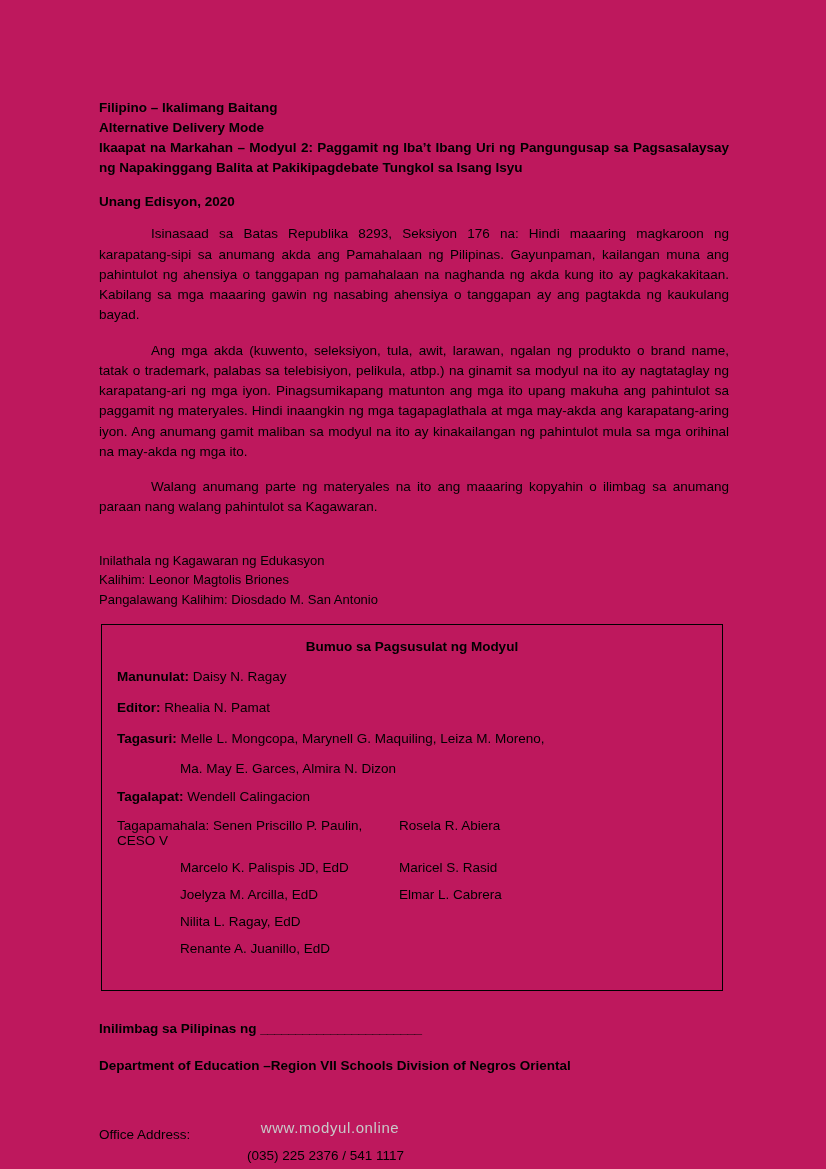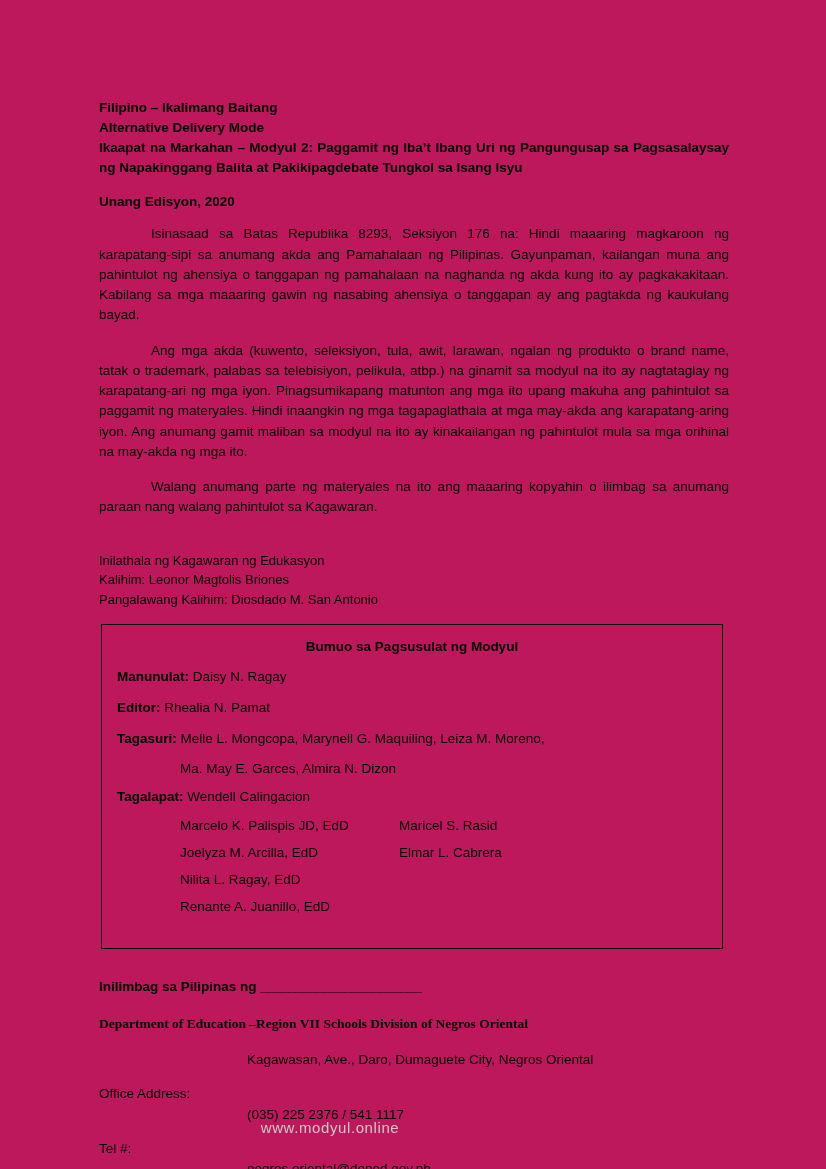--- a/index.html
+++ b/index.html
@@ -104,21 +104,20 @@
     font-weight: bold;
     margin-top: 30px;
   }
   .printline .rule {
     letter-spacing: -0.5px;
   }
   .dept {
     font-size: 13.5px;
     font-weight: bold;
     margin-top: 22px;
-    font-family: Liberation Serif, serif;
   }
   .addr {
     margin-top: 18px;
     font-size: 13.5px;
     line-height: 1.52;
   }
   .addr-row {
     display: flex;
   }
   .addr-row .lbl {
@@ -182,20 +181,27 @@
       <div class="credit-cont">Ma. May E. Garces, Almira N. Dizon</div>
 
       <div class="credit-row">
         <span class="role">Tagalapat:</span>
         <span>Wendell Calingacion</span>
       </div>
 
       <div class="mgmt-wrap">
         <div class="mgmt-line">
           <div class="left">
+            <span class="role">Tagapamahala:</span>
+            <span>Senen Priscillo P. Paulin, CESO V</span>
+          </div>
+          <div class="right">Rosela R. Abiera</div>
+        </div>
+        <div class="mgmt-line">
+          <div class="left">
             <span class="indent">Marcelo K. Palispis JD, EdD</span>
           </div>
           <div class="right">Maricel S. Rasid</div>
         </div>
         <div class="mgmt-line">
           <div class="left">
             <span class="indent">Joelyza M. Arcilla, EdD</span>
           </div>
           <div class="right">Elmar L. Cabrera</div>
         </div>
@@ -217,21 +223,20 @@
     <div class="printline">
       <span>Inilimbag sa Pilipinas ng</span>
       <span class="rule">_______________________</span>
     </div>
 
     <div class="dept">Department of Education –Region VII Schools Division of Negros Oriental</div>
 
     <div class="addr">
       <div class="addr-row">
         <div class="lbl">Office Address:</div>
-        <div>Kagawasan, Ave., Daro, Dumaguete City, Negros Oriental</div>
       </div>
       <div class="addr-row">
         <div class="lbl">Tel #:</div>
         <div>(035) 225 2376 / 541 1117</div>
       </div>
       <div class="addr-row">
         <div class="lbl">E-mail Address:</div>
         <div>negros.oriental@deped.gov.ph</div>
       </div>
     </div>

